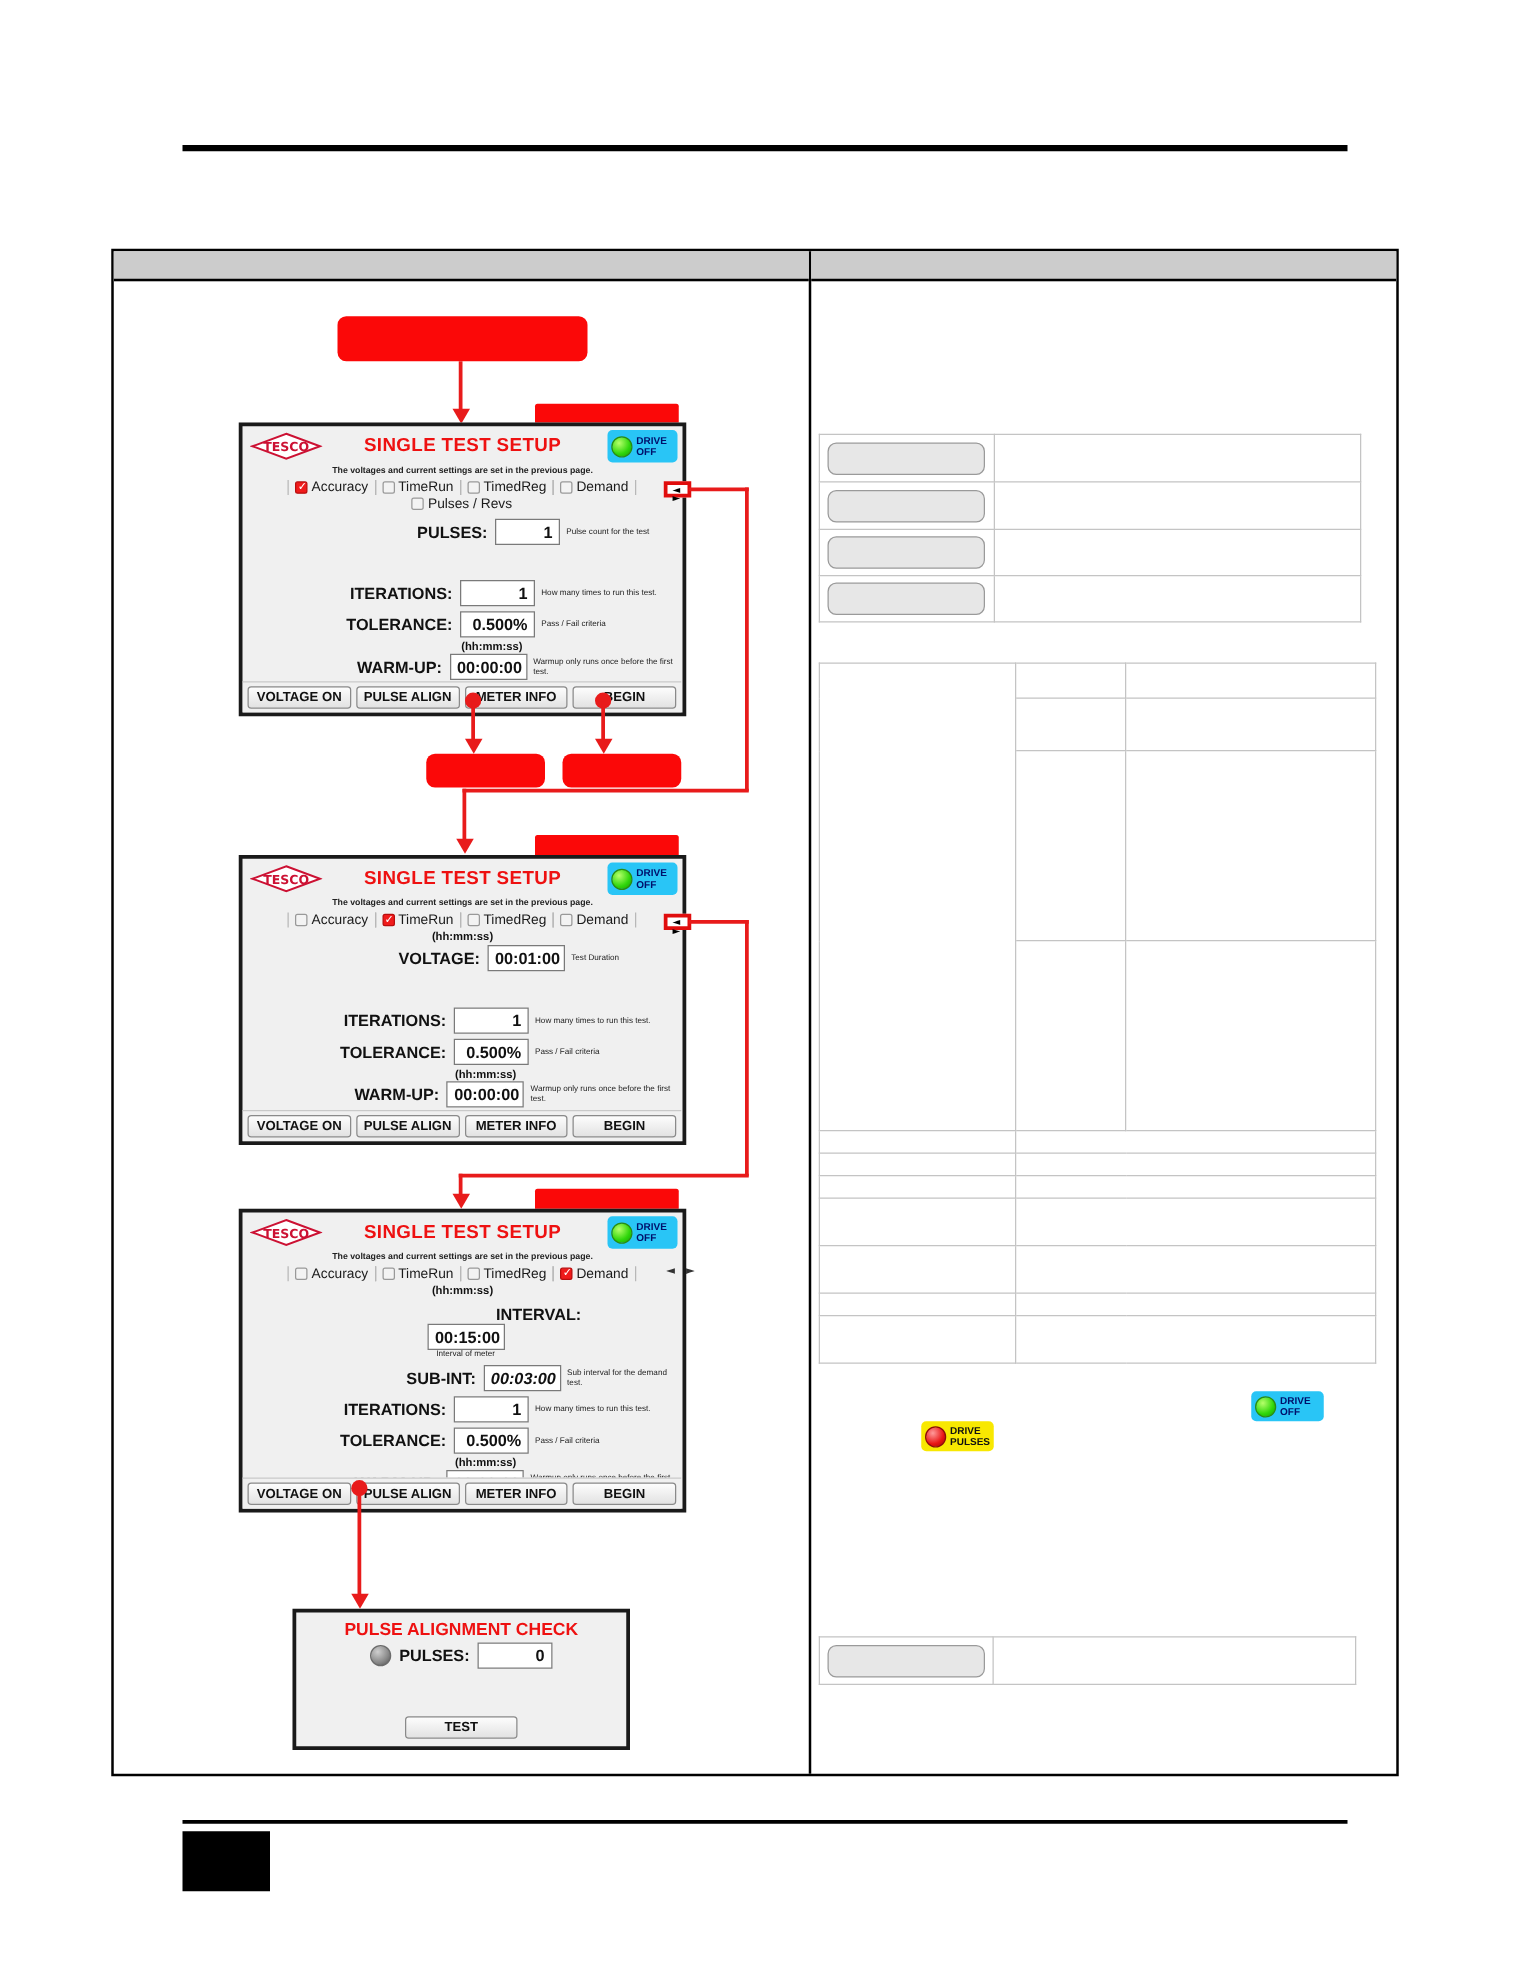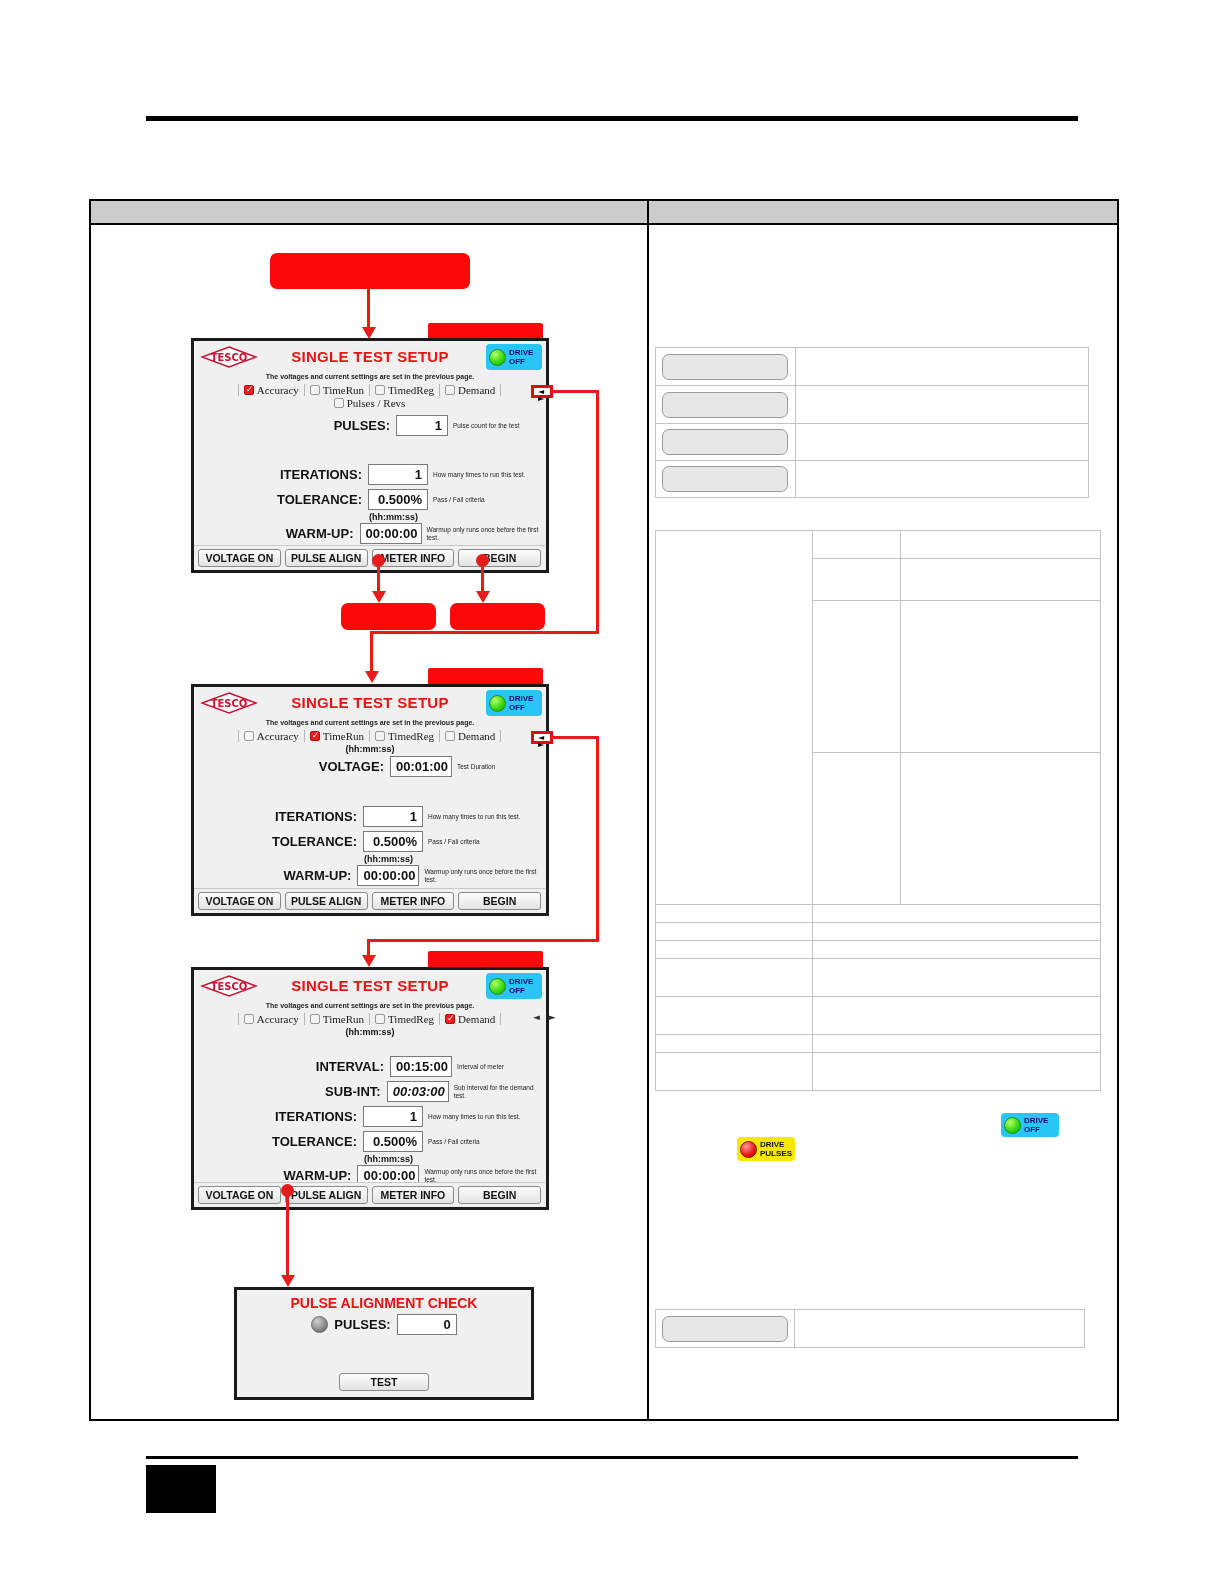--- a/index.html
+++ b/index.html
@@ -149,21 +149,20 @@
     color: #222;
     margin-top: -2px;
   }
   .cbrow {
     display: flex;
     justify-content: center;
     align-items: center;
     margin-top: 4px;
     font-size: 11px;
     color: #1a1a1a;
-    font-family: Liberation Serif, serif;
   }
   .cbitem {
     display: flex; align-items: center; gap: 3px;
     padding: 0 5px;
     border-left: 1px solid #b8b8b8;
     border-right: 1px solid #b8b8b8;
     margin-left: -1px;
   }
   .cb {
     width: 10px; height: 10px;
@@ -542,21 +541,21 @@
               <span>TimedReg</span>
             </div>
             <div class="cbitem">
               <span class="cb on"></span>
               <span>Demand</span>
             </div>
           </div>
 
           <div class="hint-center">(hh:mm:ss)</div>
 
-          <div class="fieldrow" style="margin-top:19px;">
+          <div class="fieldrow" style="margin-top:7px;flex-direction:column;">
             <div class="flabel" style="width:190px;">INTERVAL:</div>
             <div class="fbox ctr" style="width:62px;">00:15:00</div>
             <div class="fnote">Interval of meter</div>
           </div>
 
           <div class="fieldrow" style="margin-top:4px;">
             <div class="flabel" style="width:190px;">SUB-INT:</div>
             <div class="fbox ctr" style="width:62px;font-style:italic;">00:03:00</div>
             <div class="fnote">Sub interval for the demand test.</div>
           </div>
@@ -588,21 +587,21 @@
             <div class="hbtn">BEGIN</div>
           </div>
         </div>
 
         <div class="navbox-plain" style="left:442px; top:787px;">◄ ►</div>
 
         <div class="rdot" style="left:190px; top:959px;"></div>
         <div class="rline" style="left:195px; top:966px; width:3px; height:86px;"></div>
         <div class="rarrow-down" style="left:190px; top:1050px;"></div>
 
-        <div class="hmi" style="left:143px; top:1062px; width:300px; height:113px;">
+        <div class="hmi" style="left:143px; top:1062px; width:270px; height:113px;">
           <div class="pa-title">PULSE ALIGNMENT CHECK</div>
           <div class="pa-row">
             <div class="pa-led"></div>
             <div style="font-size:13px;font-weight:bold;color:#111;">PULSES:</div>
             <div class="fbox ctr" style="width:60px;margin-left:0;">0</div>
           </div>
           <div class="pa-done">TEST</div>
         </div>
 
       </div>

